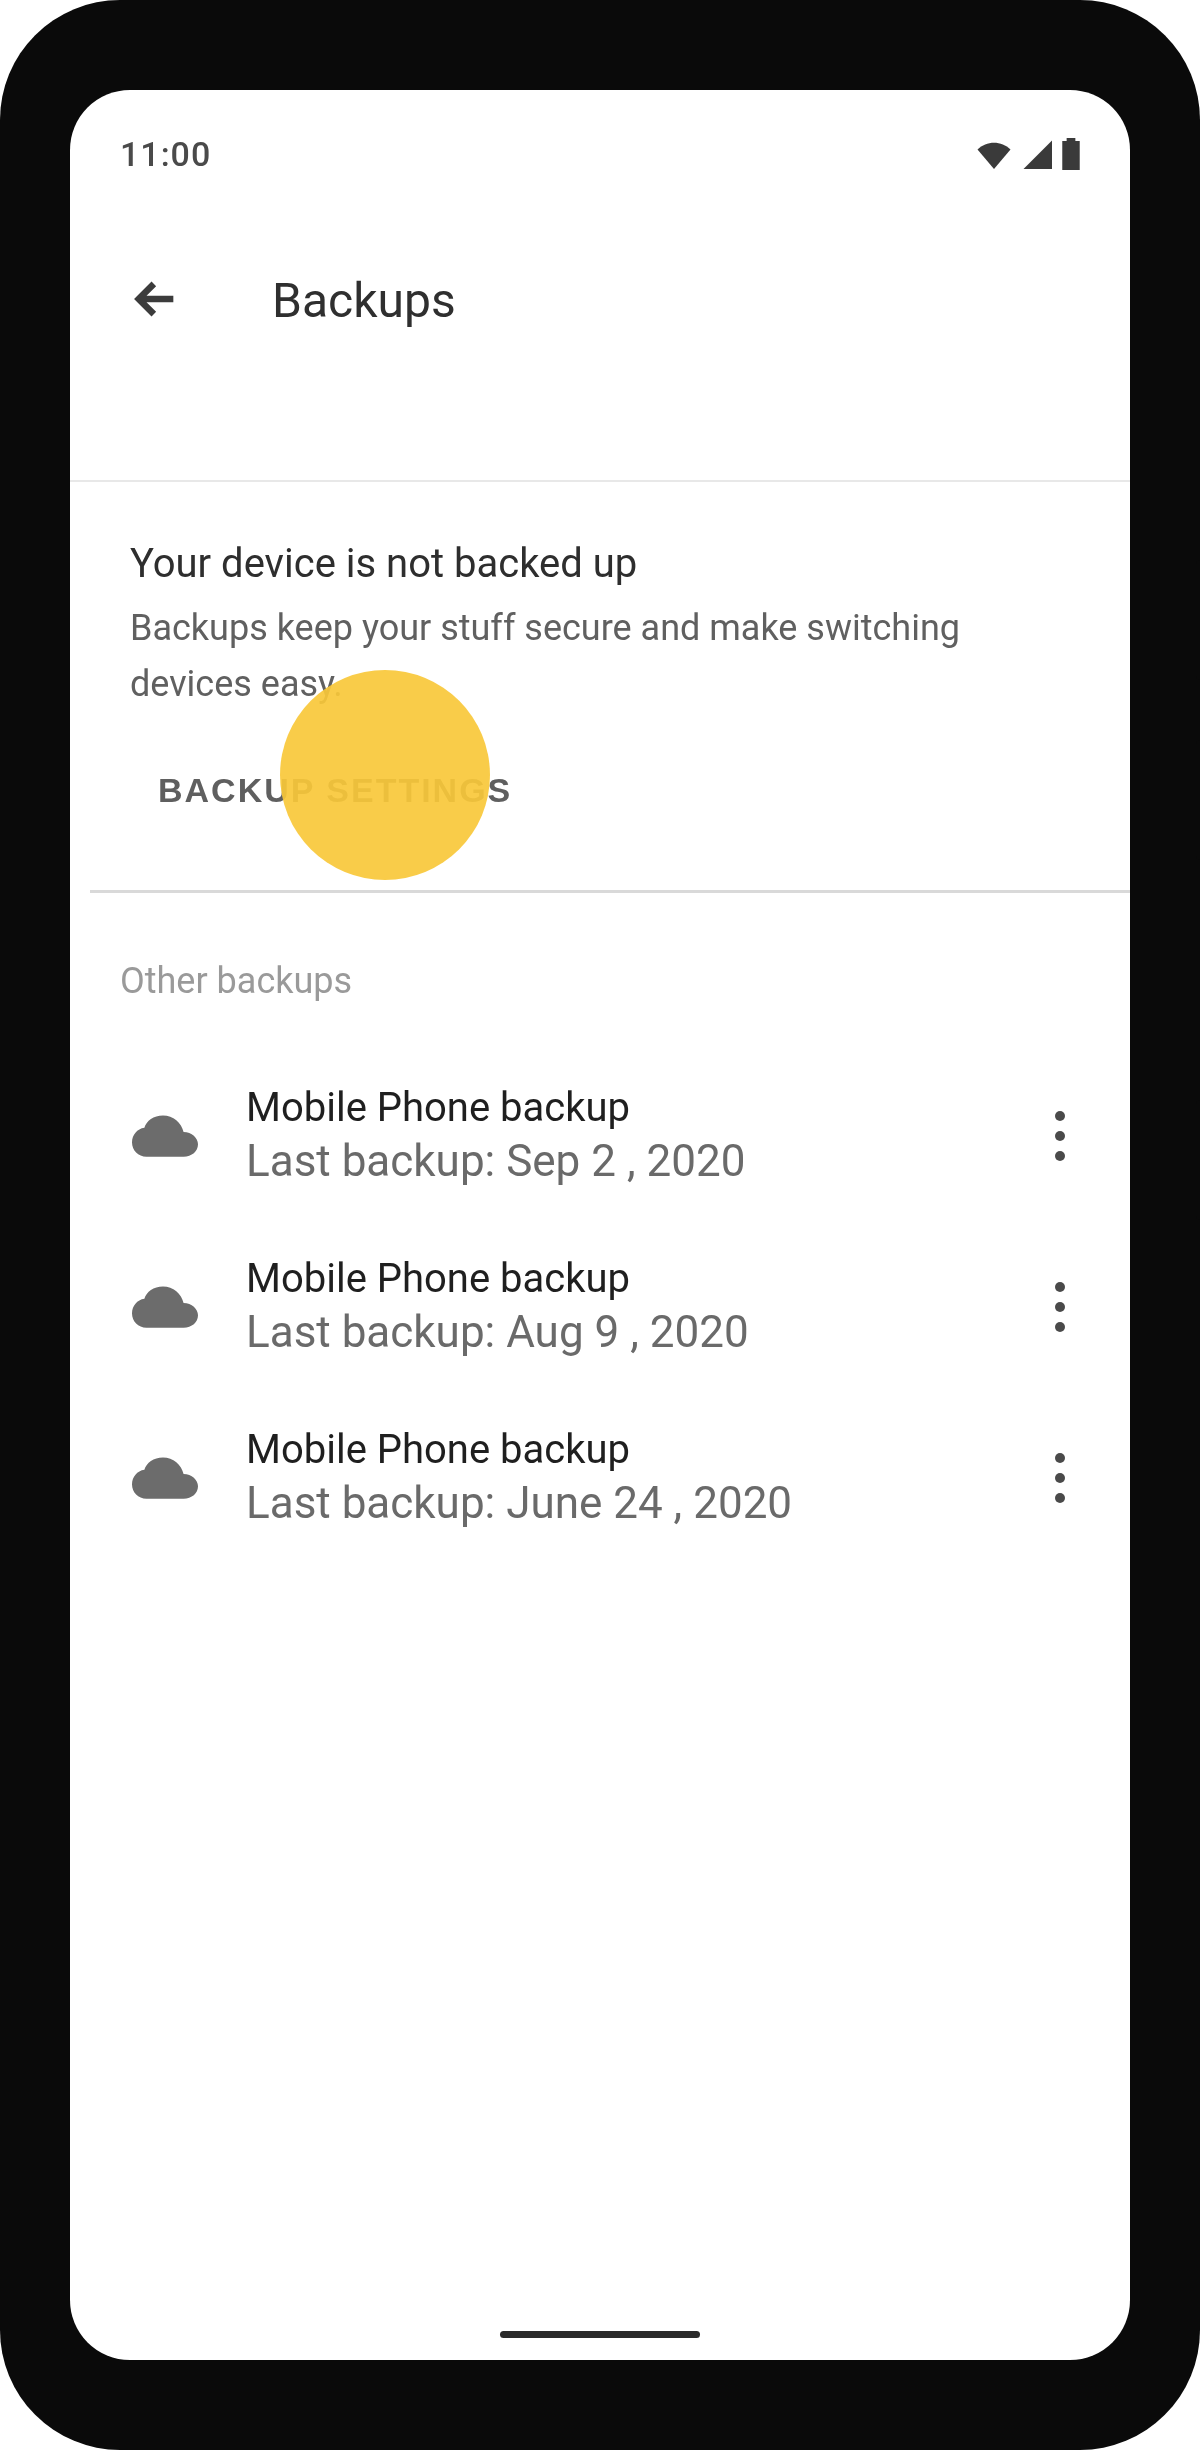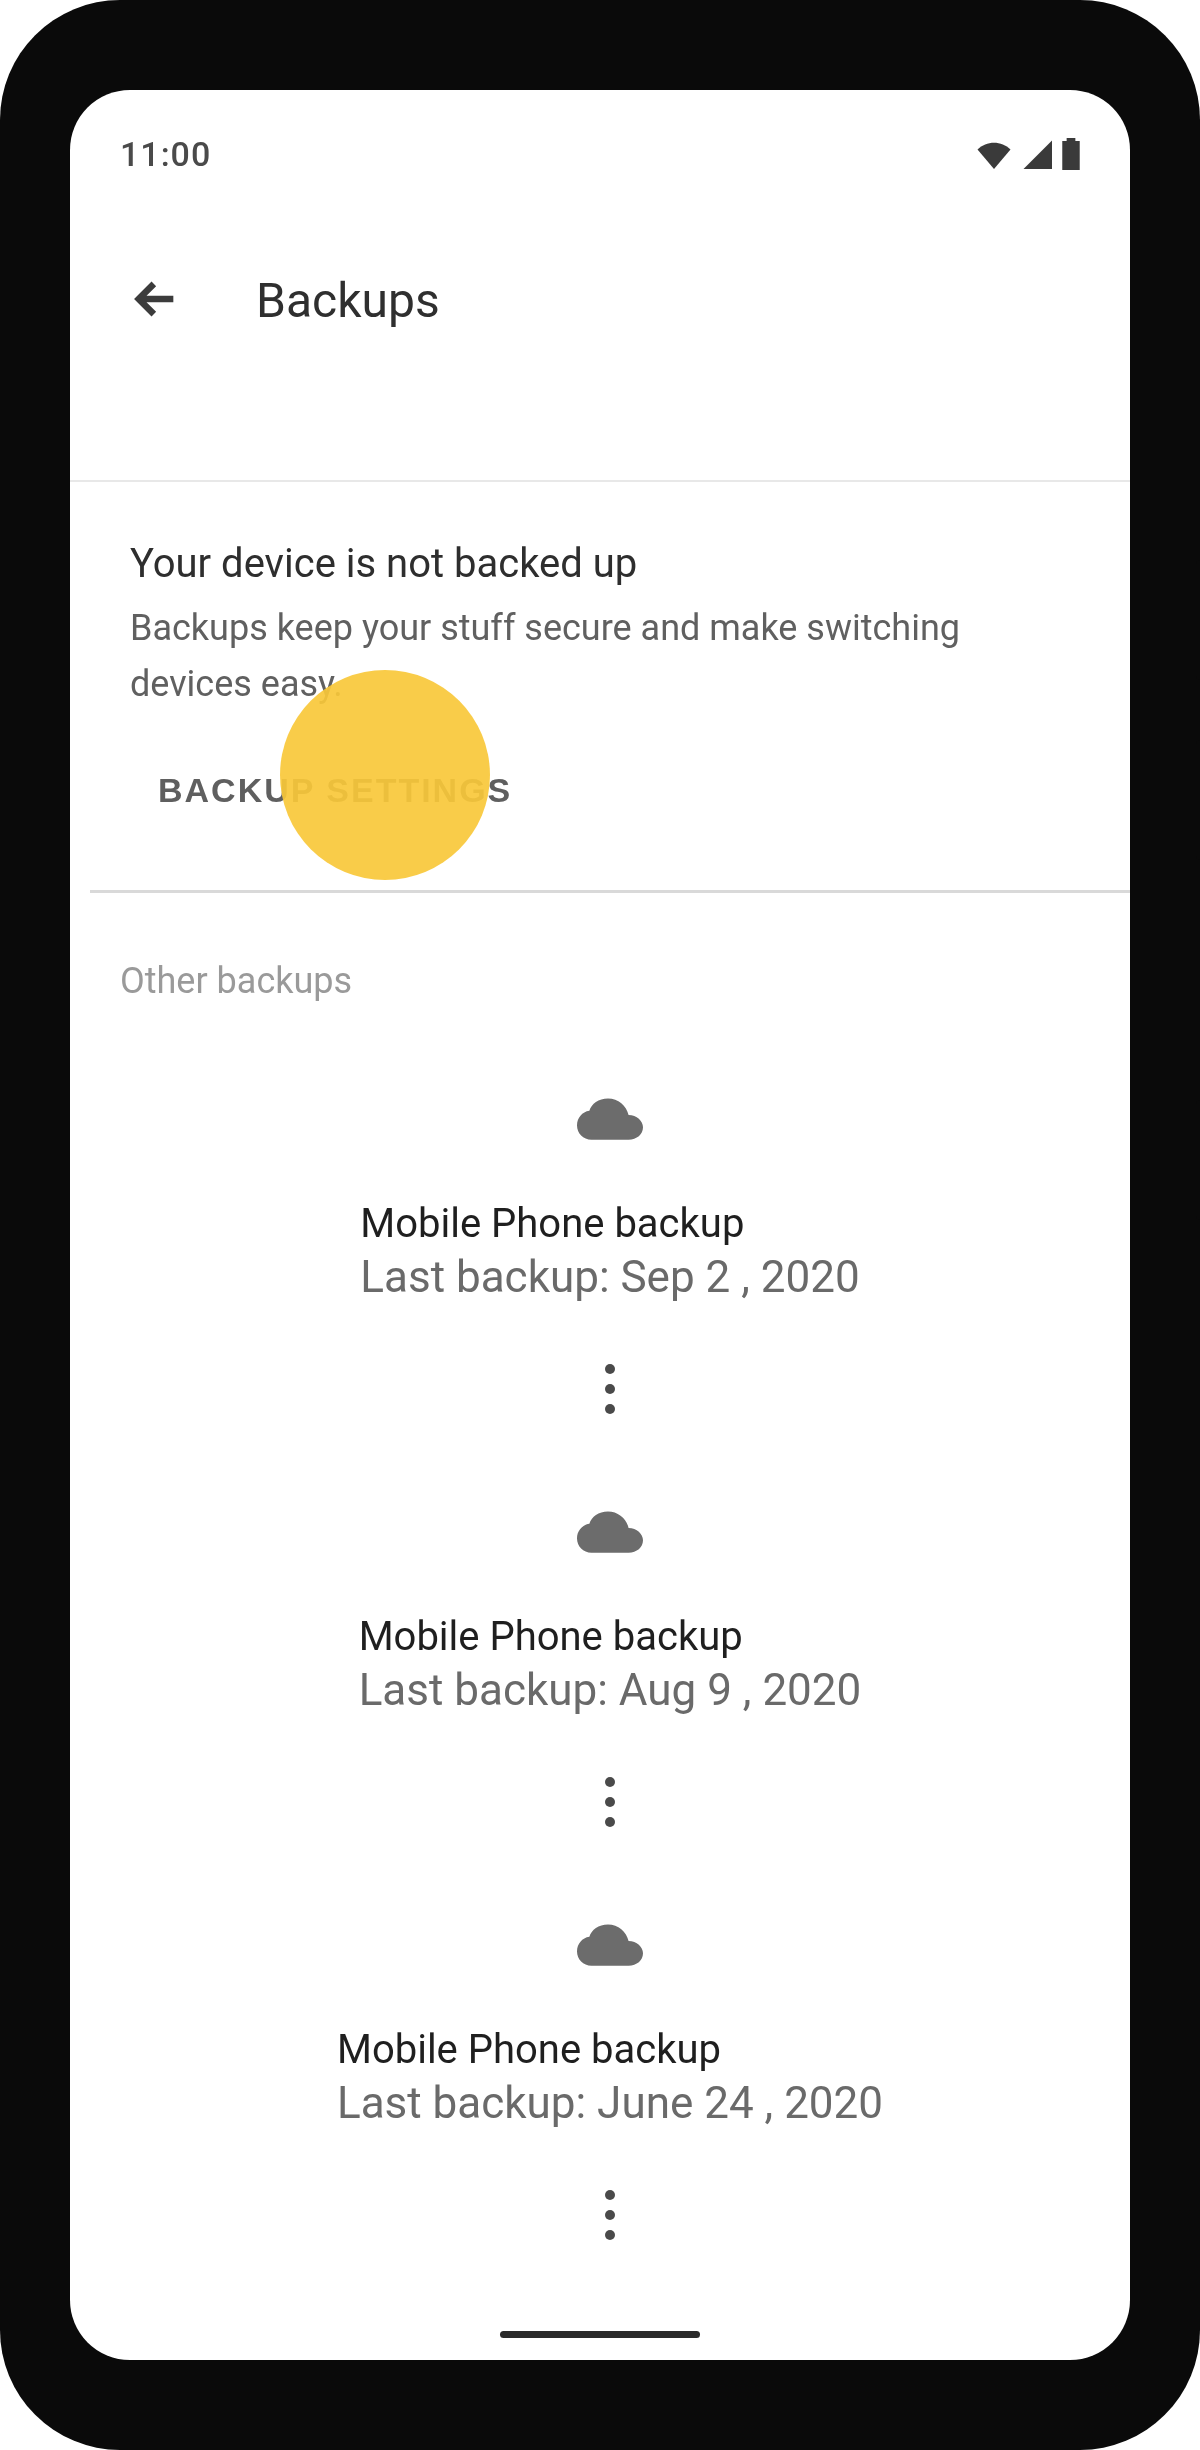--- a/index.html
+++ b/index.html
@@ -49,21 +49,21 @@
   }
   .status-icons { display: flex; align-items: center; gap: 10px; }
   .status-icons svg { fill: #3a3a3a; }
 
   
   .app-bar {
     position: absolute;
     top: 150px; left: 0; right: 0;
     height: 120px;
     display: flex; align-items: center;
-    gap: 64px;
+    gap: 80px;
     padding: 0 50px;
   }
   .back-btn {
     width: 72px; height: 72px;
     display: flex; align-items: center; justify-content: center;
     background: none; border: none; cursor: pointer;
   }
   .back-btn svg { width: 52px; height: 52px; stroke: #3c3c3c; stroke-width: 3; fill: none; }
   .app-title {
     font-size: 48px;
@@ -126,21 +126,20 @@
   
   .backup-list {
     position: absolute;
     top: 960px; left: 0; right: 0;
   }
   .backup-row {
     display: flex;
     align-items: center;
     padding: 34px 40px 34px 60px;
     gap: 46px;
-    flex-direction: column;
   }
   .cloud-icon {
     width: 70px; height: 70px;
     display: flex; align-items: center; justify-content: center;
   }
   .cloud-icon svg { width: 66px; height: 44px; fill: #6c6c6c; }
   .row-text { flex: 1; }
   .row-title {
     font-size: 40px;
     color: #1f1f1f;

